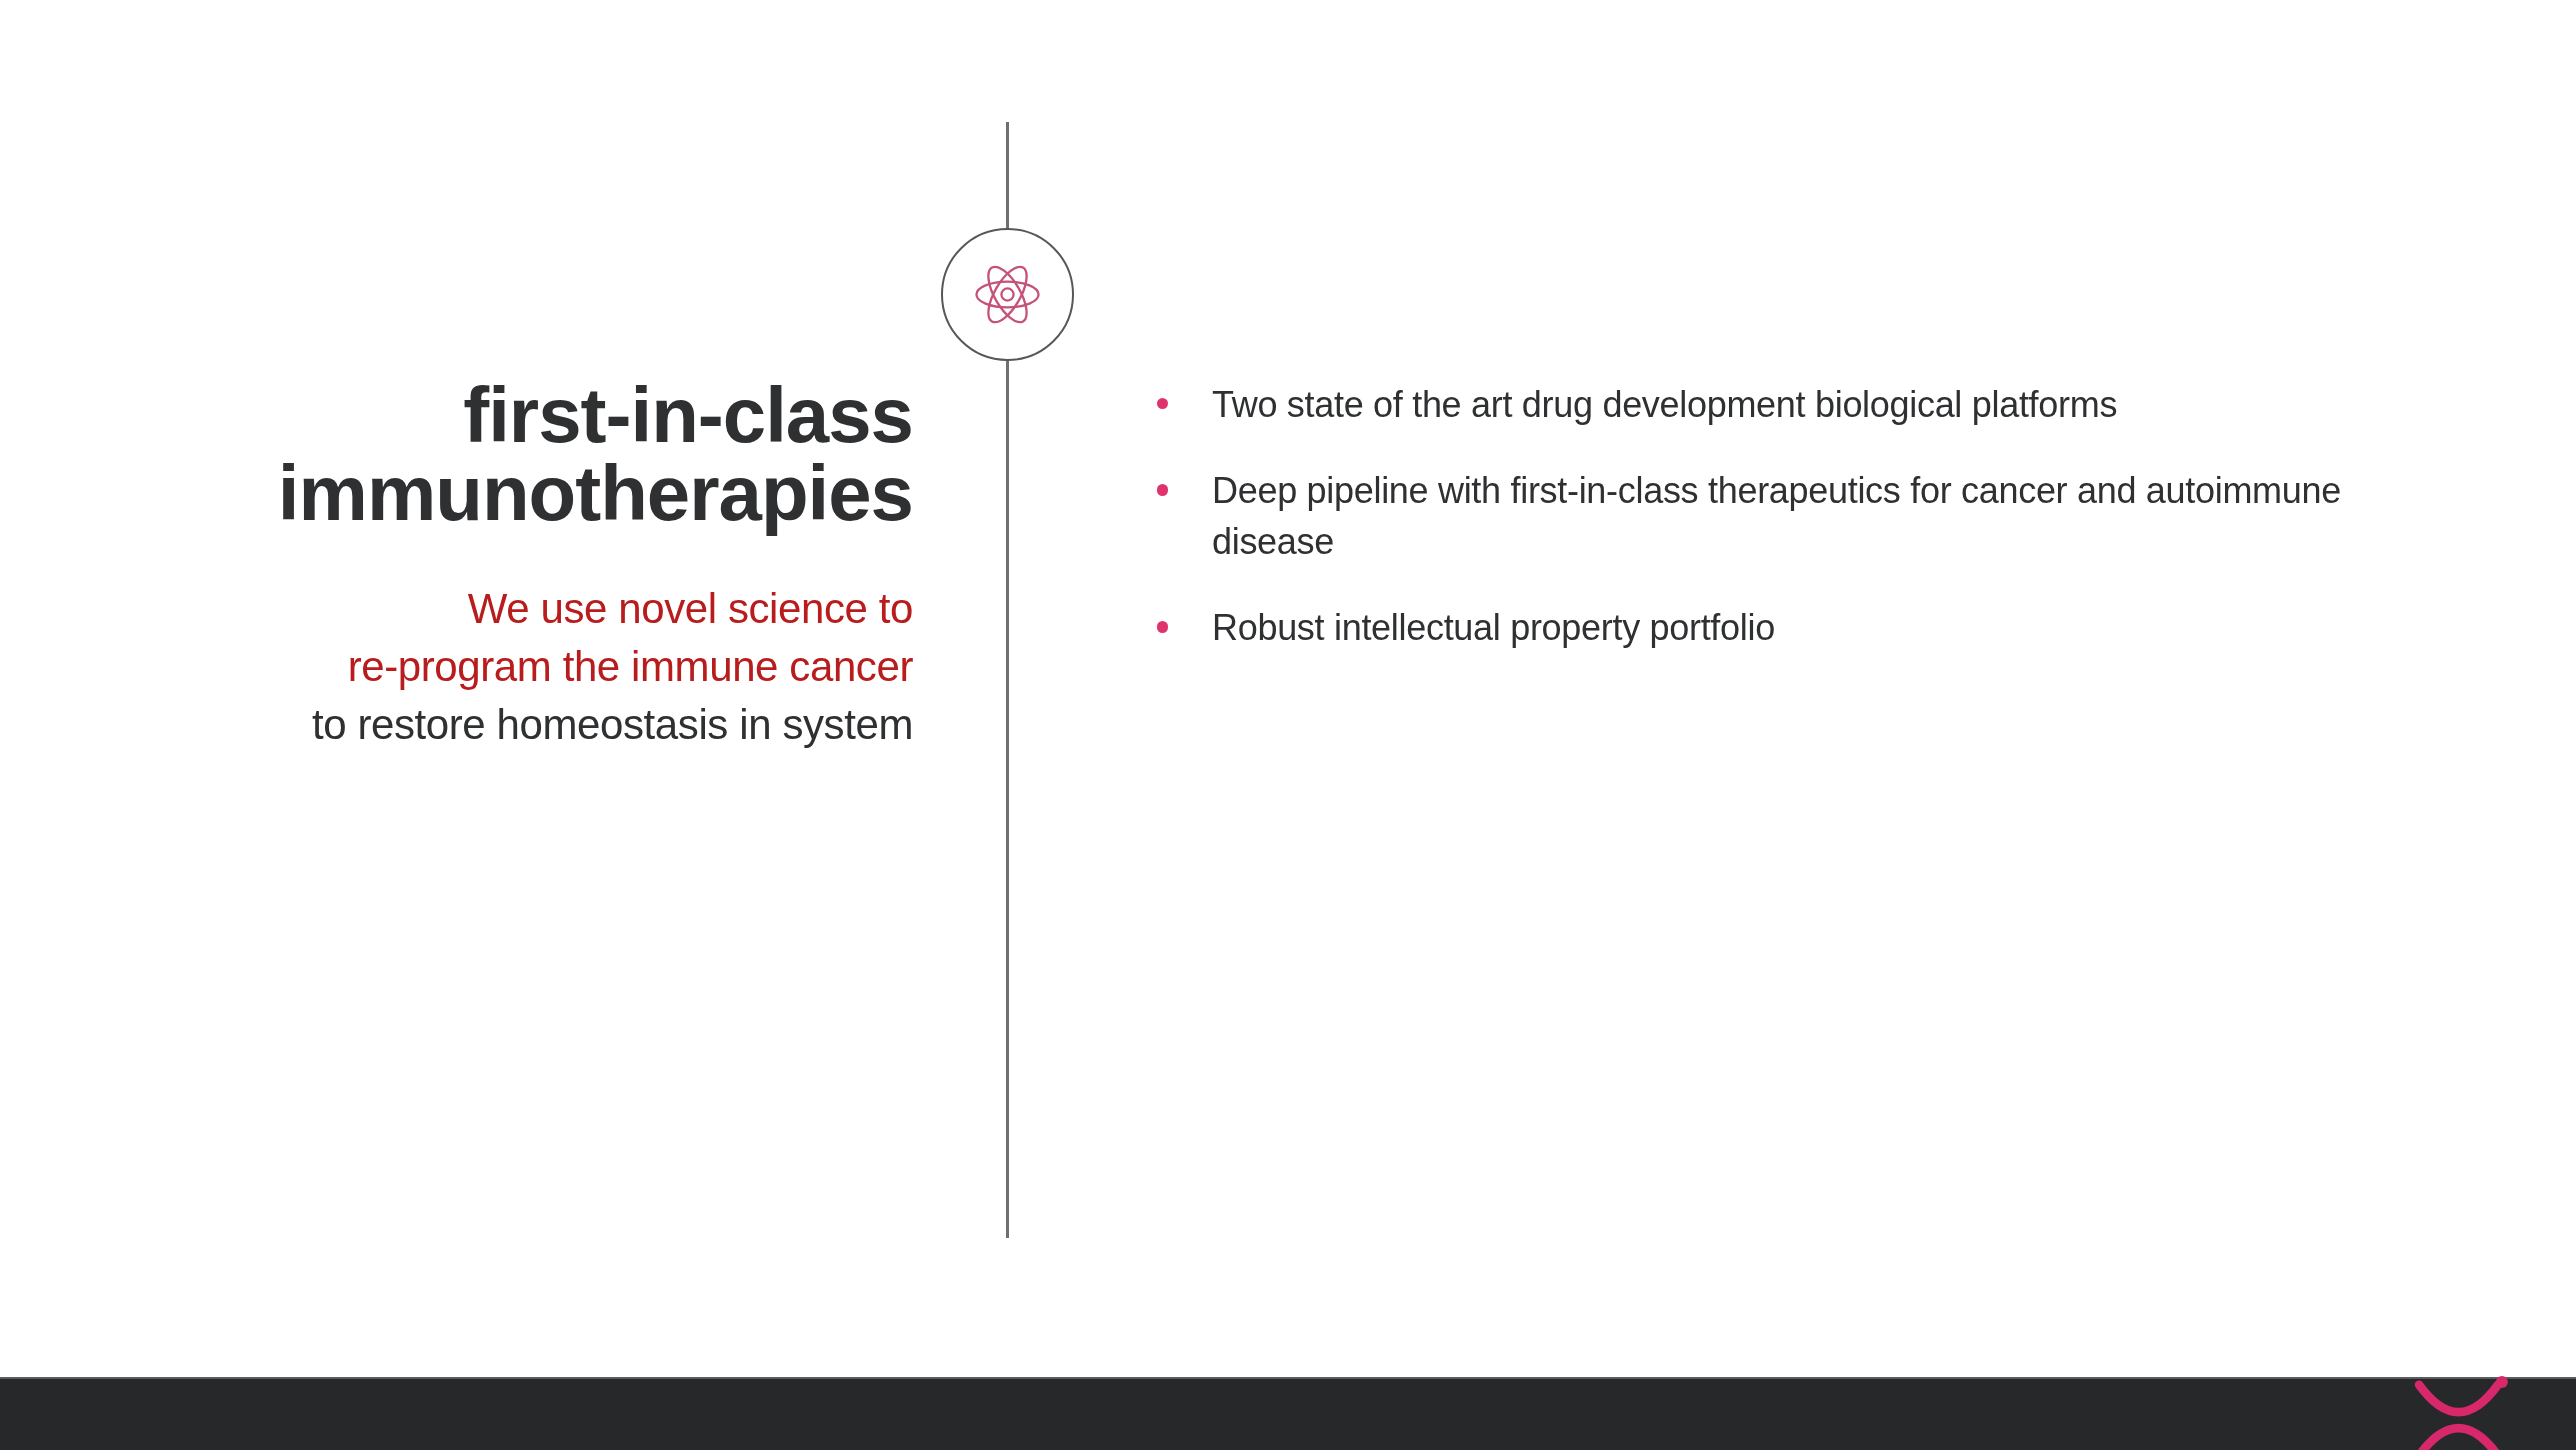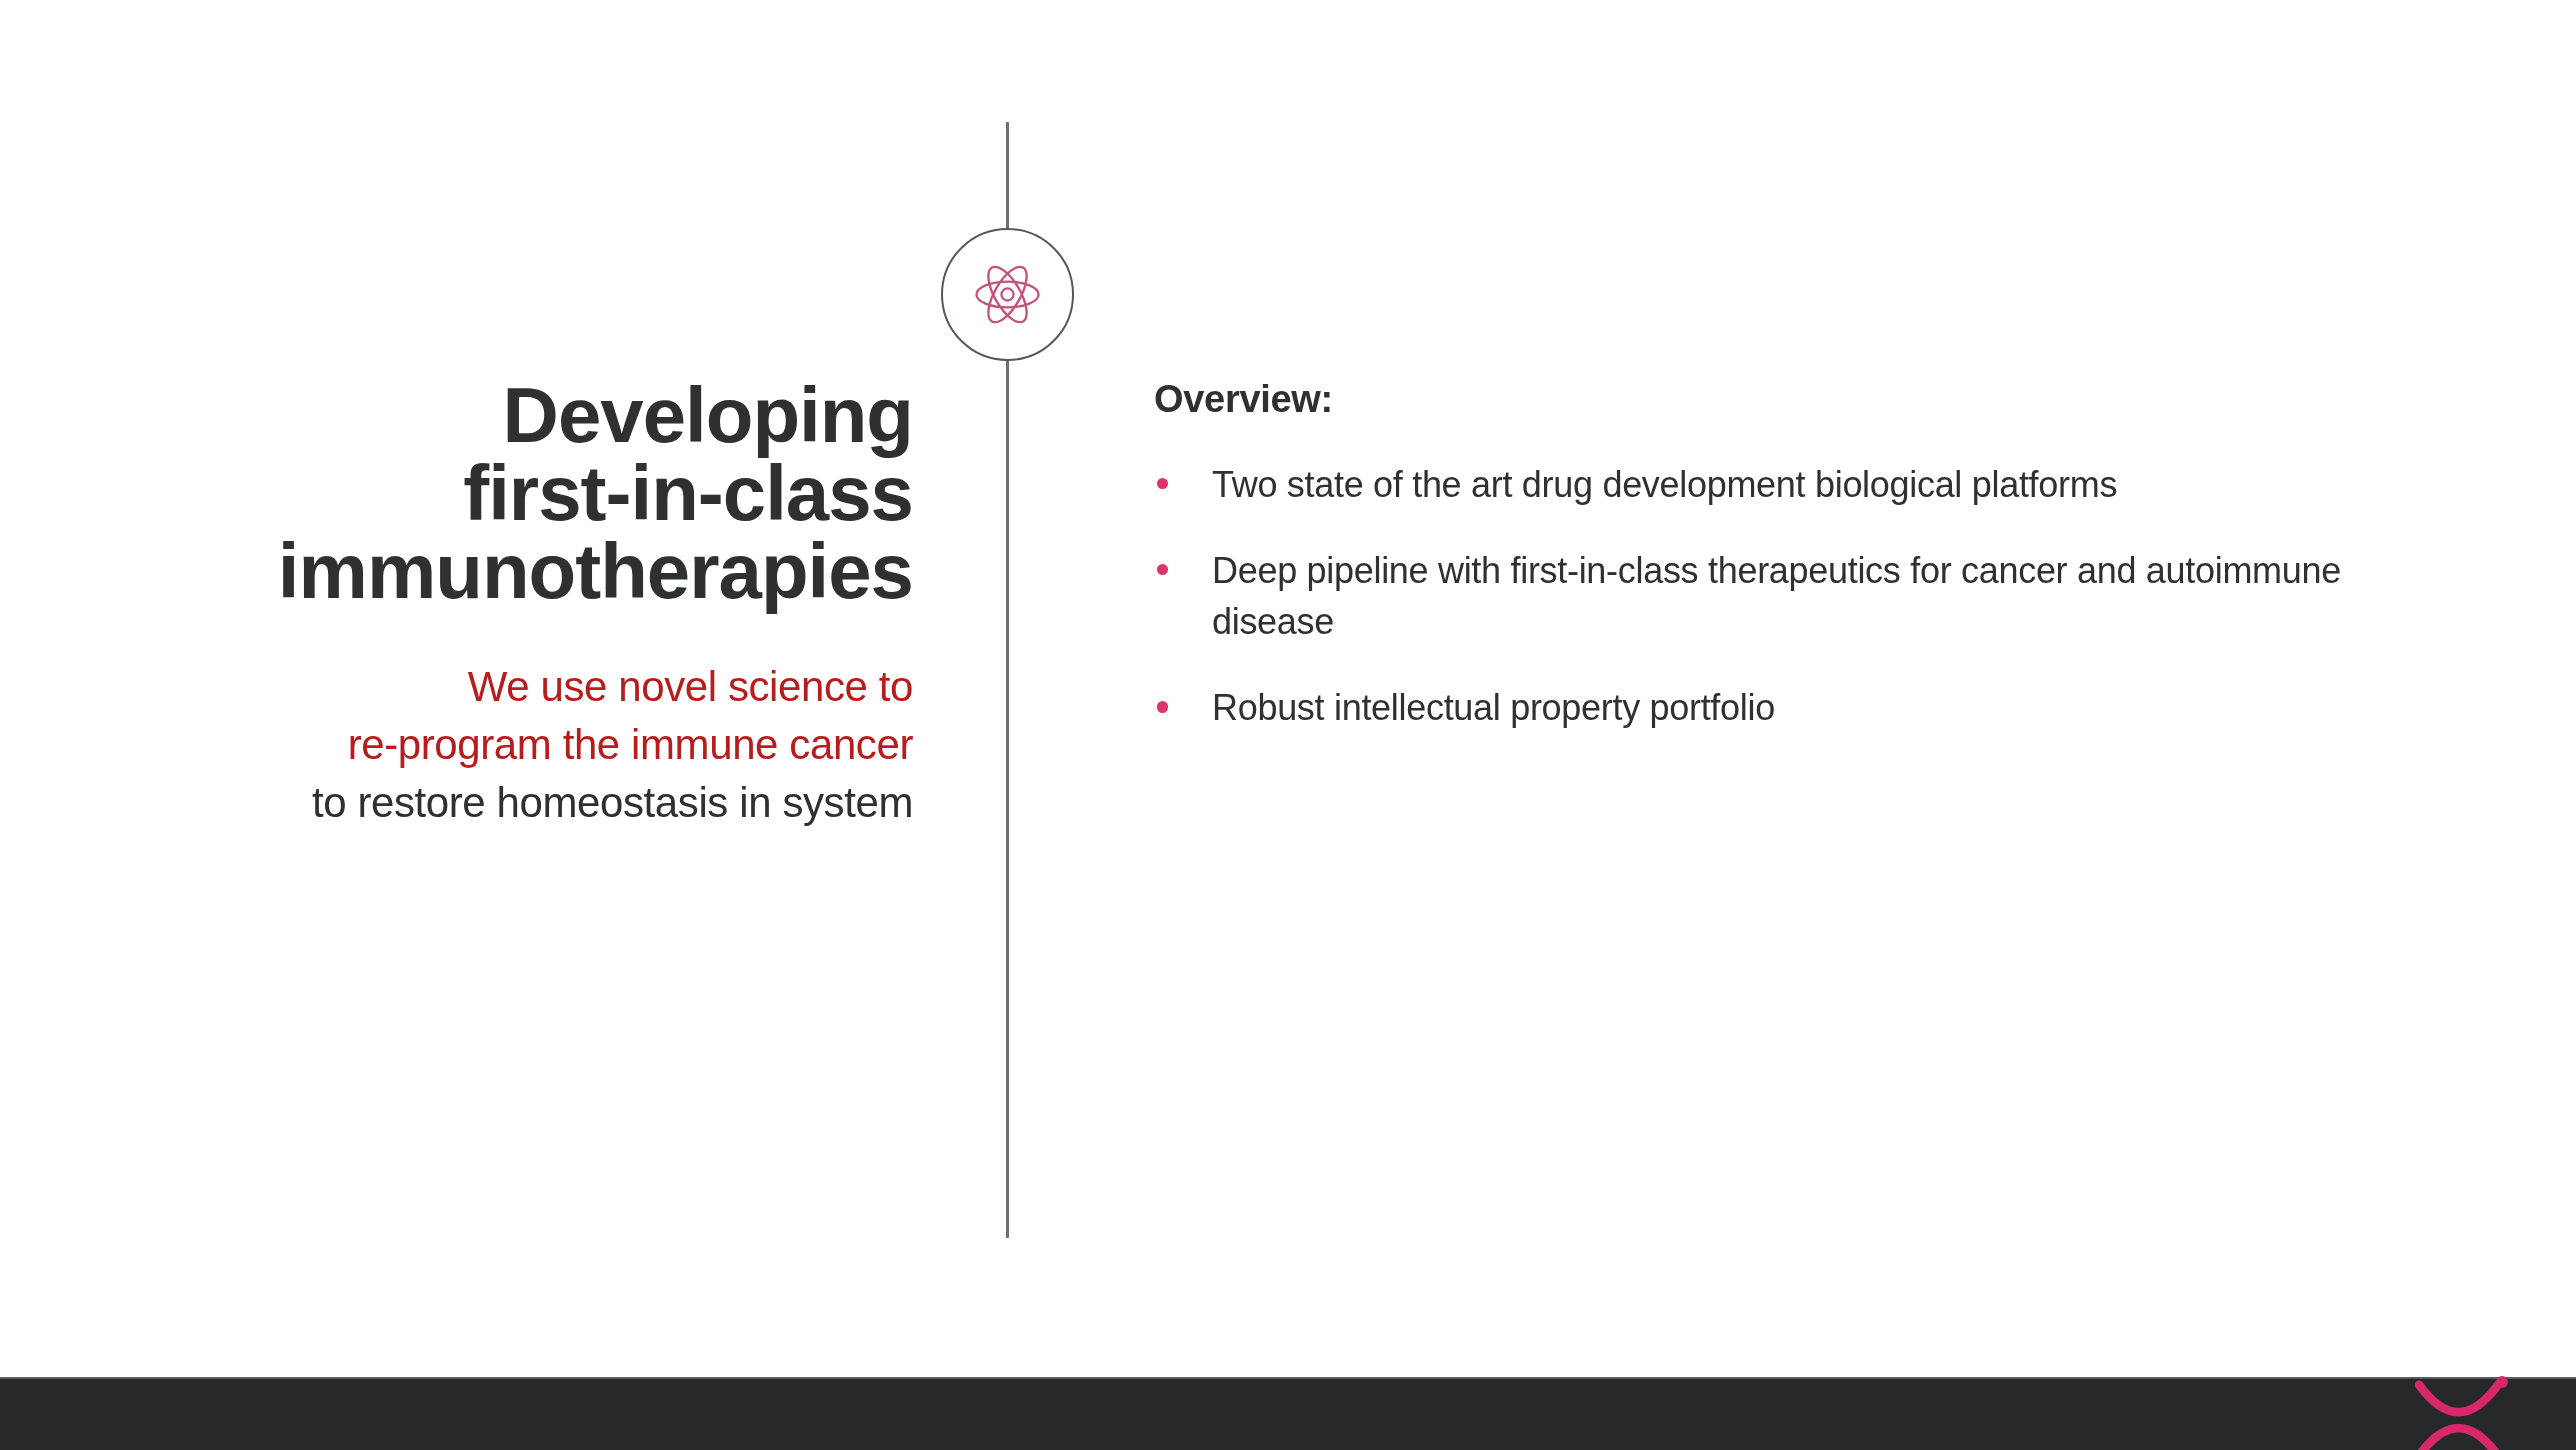--- a/index.html
+++ b/index.html
@@ -159,34 +159,32 @@
           <ellipse cx="60" cy="60" rx="46" ry="19" transform="rotate(60 60 60)"></ellipse>
           <ellipse cx="60" cy="60" rx="46" ry="19" transform="rotate(120 60 60)"></ellipse>
           <circle cx="60" cy="60" r="9"></circle>
         </g>
       </svg>
     </span>
   </div>
 
   <div class="left-col">
     <h1 class="headline">
-      <span class="hl-line">Developing</span>
       <span class="hl-line">first-in-class</span>
       <span class="hl-line">immunotherapies</span>
     </h1>
 
     <p class="tagline">
       <span class="tag-line accent">We use novel science to</span>
       <span class="tag-line accent">re-program the immune cancer</span>
       <span class="tag-line">to restore homeostasis in system</span>
     </p>
   </div>
 
   <div class="right-col">
-    <h2 class="overview-title">Overview:</h2>
 
     <ul class="bullet-list">
       <li class="bullet-item">
         <span class="bullet-dot"></span>
         <span>Two state of the art drug development biological platforms</span>
       </li>
       <li class="bullet-item">
         <span class="bullet-dot"></span>
         <span>Deep pipeline with first-in-class therapeutics for cancer and autoimmune disease</span>
       </li>

